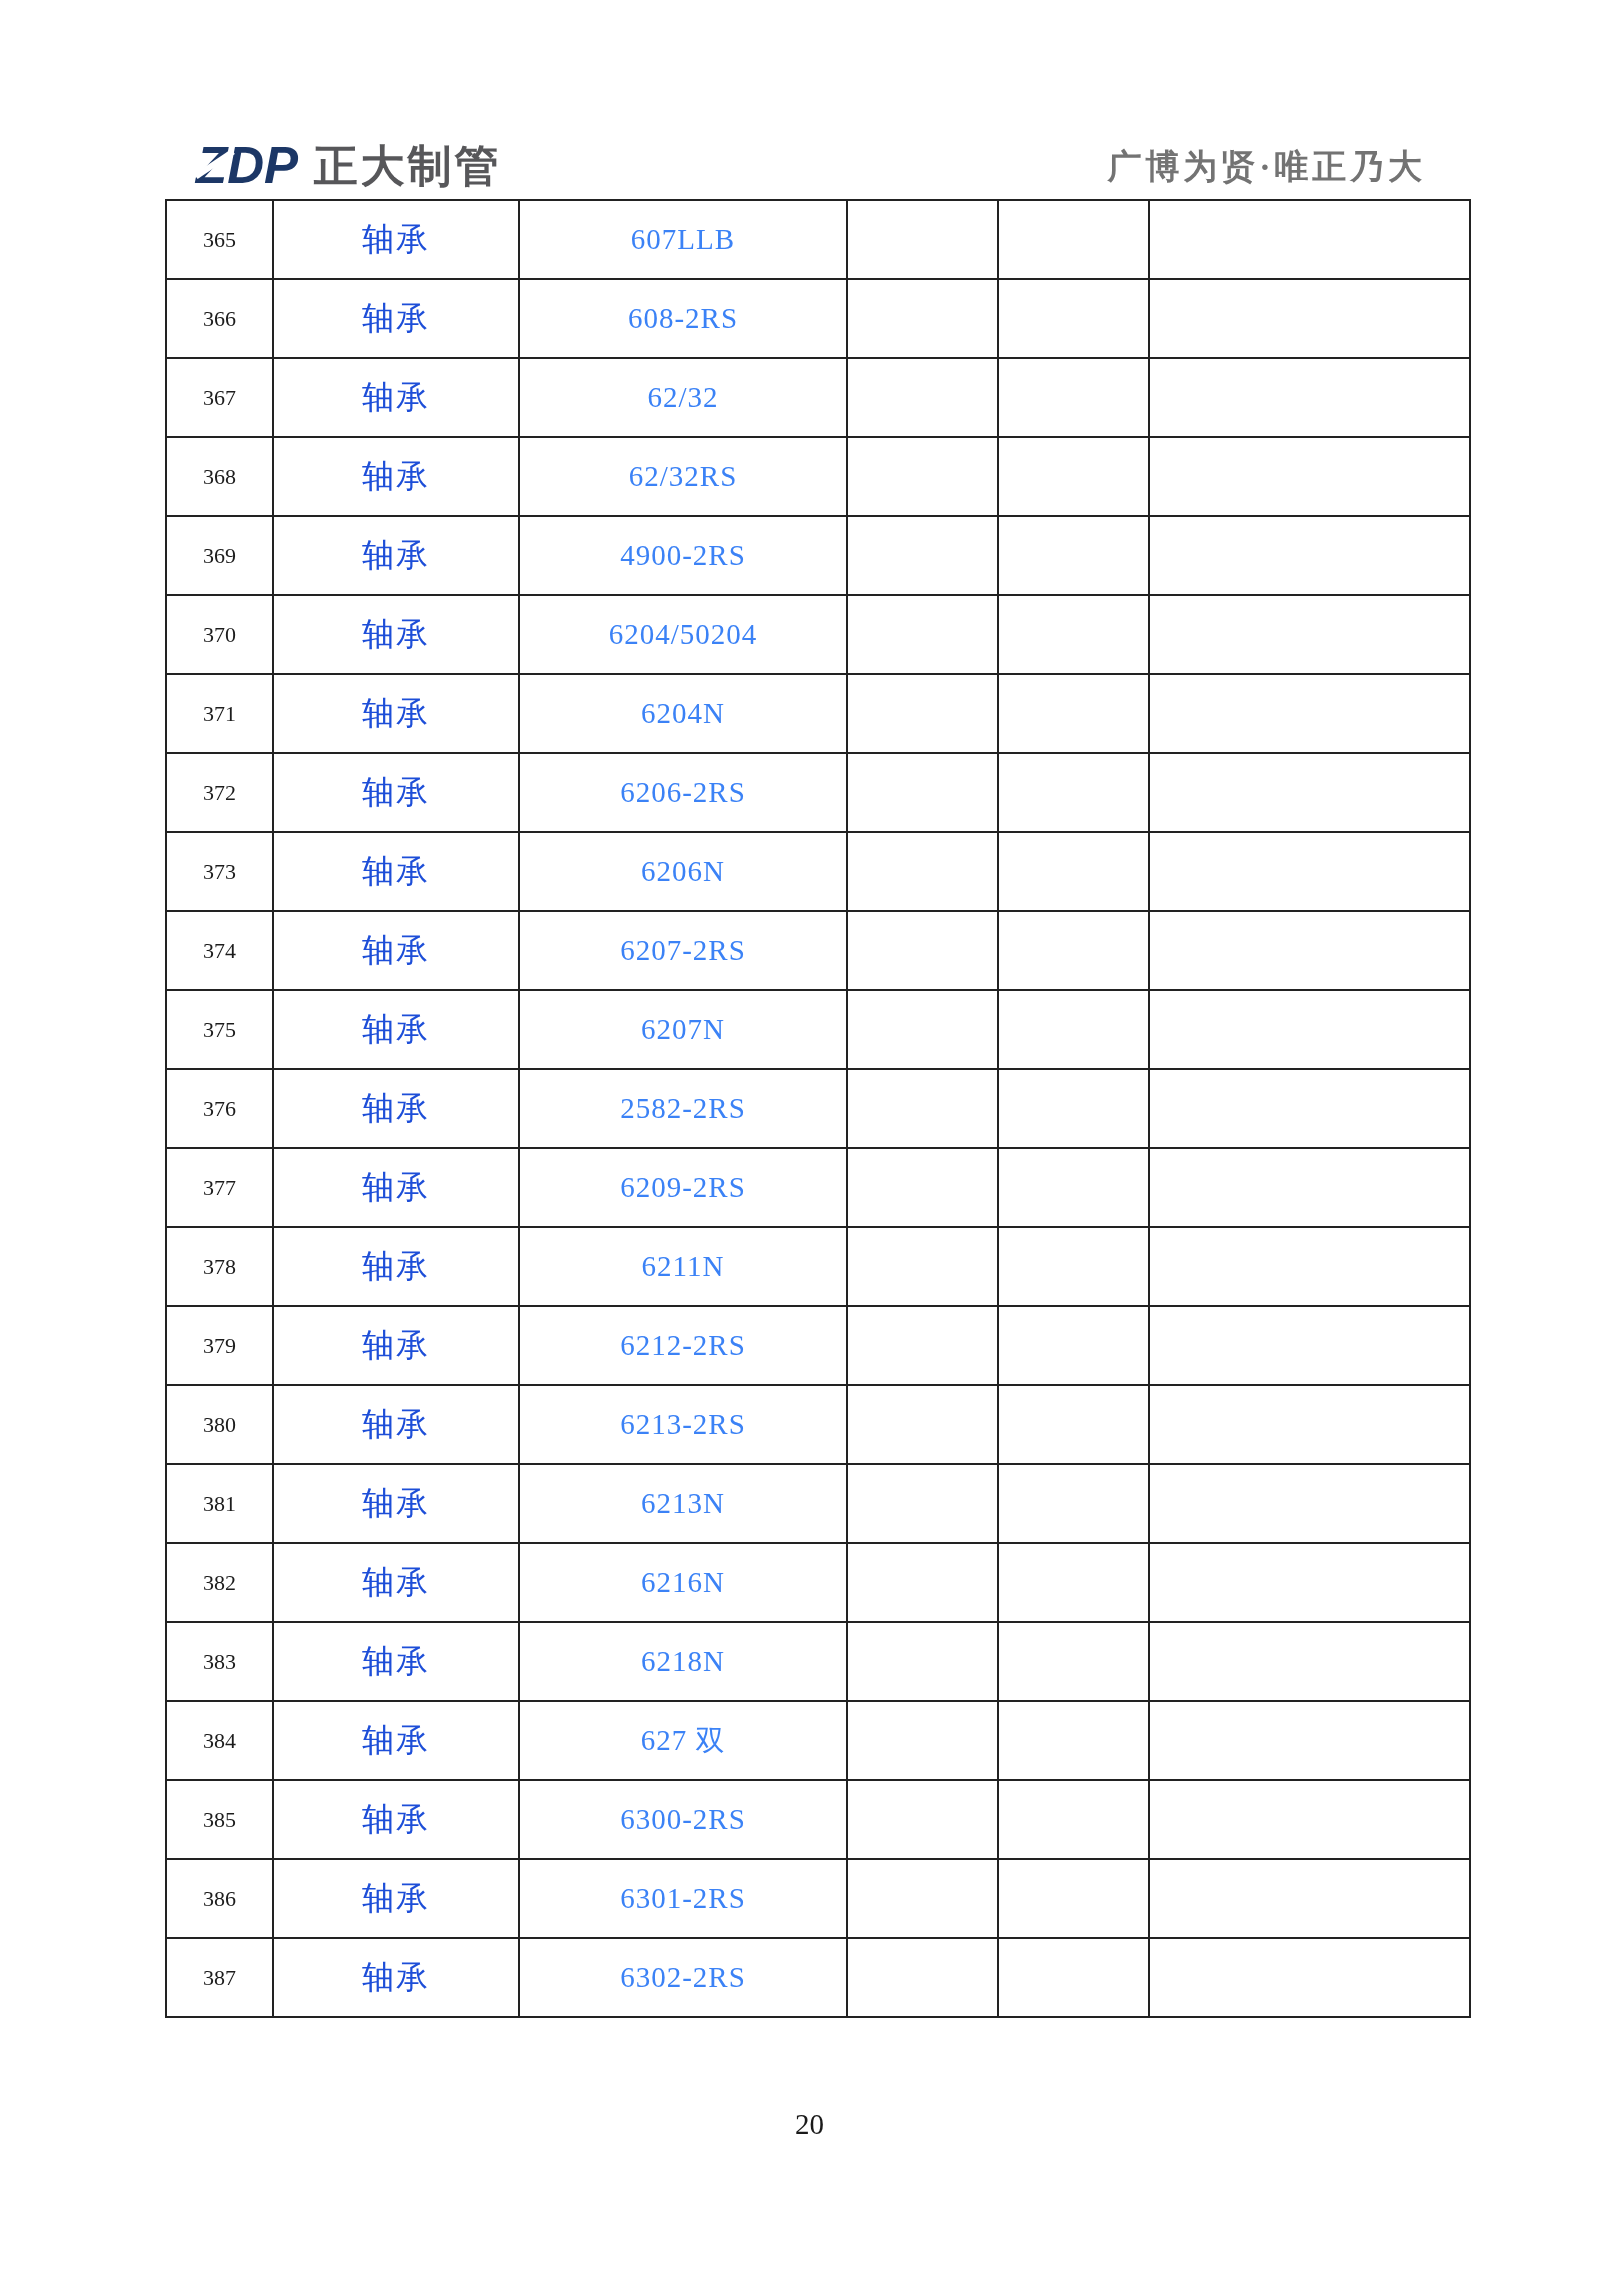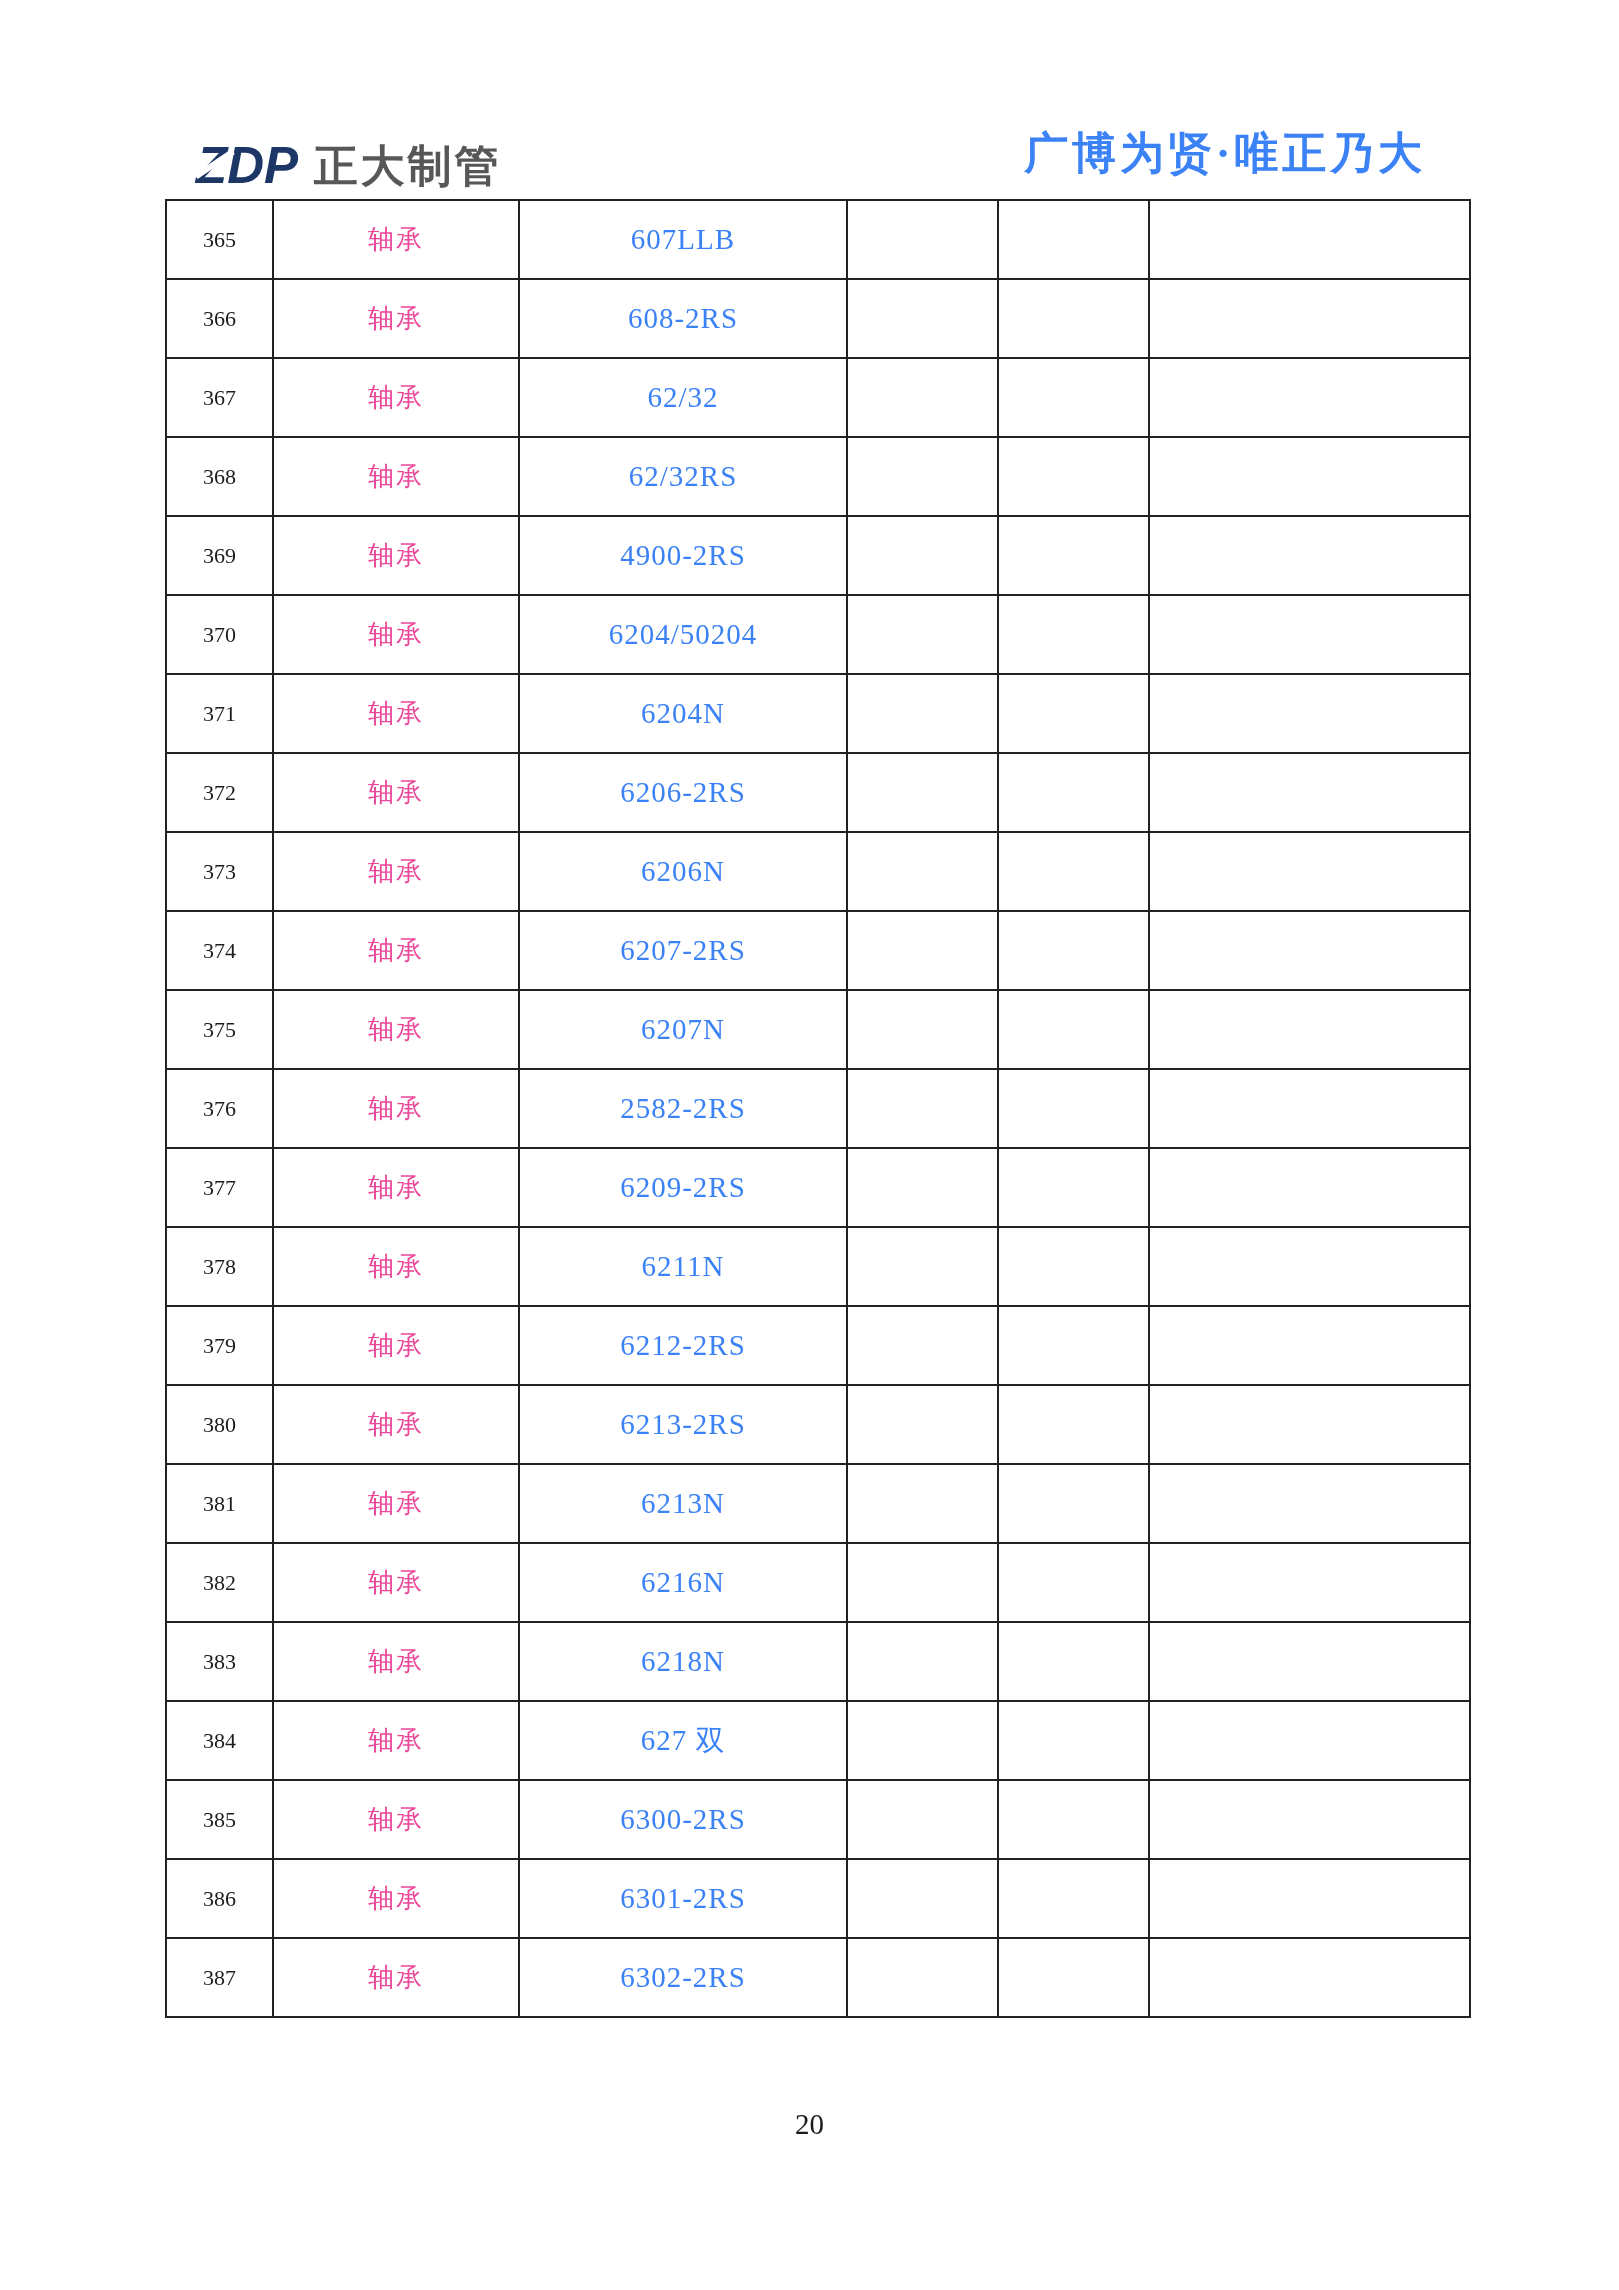--- a/index.html
+++ b/index.html
@@ -49,28 +49,28 @@
     font-family: "Liberation Sans", "DejaVu Sans", sans-serif;
     font-weight: 700;
     font-size: 44px;
     line-height: 1;
     letter-spacing: 2.9px;
     color: #57575a;
     margin-left: 15.7px;
   }
   .header-slogan {
     position: absolute;
-    top: 132px;
+    top: 150px;
     right: 193px;
     font-family: "Liberation Serif", "DejaVu Serif", serif;
     font-weight: 600;
-    font-size: 44px;
+    font-size: 34px;
     line-height: 1;
     letter-spacing: 3.9px;
-    color: #3b82f6;
+    color: #737373;
     white-space: nowrap;
   }
 
   
   .parts-table {
     position: absolute;
     left: 165px;
     top: 199px;
     width: 1304px;
     border-collapse: collapse;
@@ -83,22 +83,22 @@
     text-align: center;
     vertical-align: middle;
     padding: 0;
     overflow: hidden;
   }
   td.c-no {
     font-size: 22px;
     color: #1c1c1c;
   }
   td.c-name {
-    font-size: 26px;
-    color: #ec4899;
+    font-size: 32px;
+    color: #1d4ed8;
     letter-spacing: 2px;
     margin-top: 13px;
   }
   td.c-model {
     font-size: 29px;
     color: #3b82f6;
     letter-spacing: 1px;
   }
 
   

